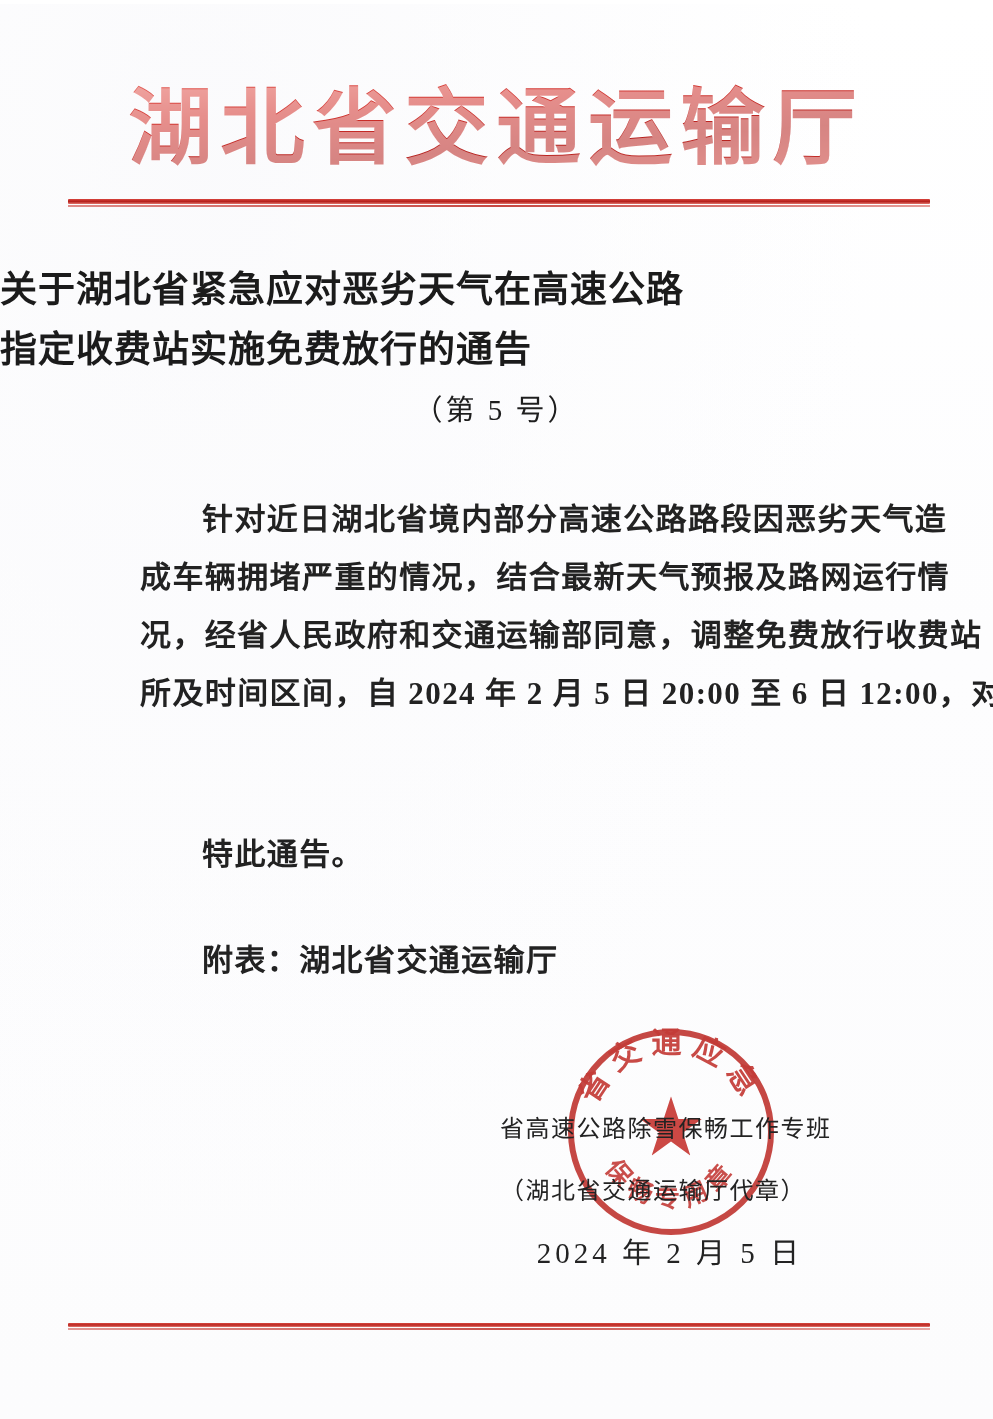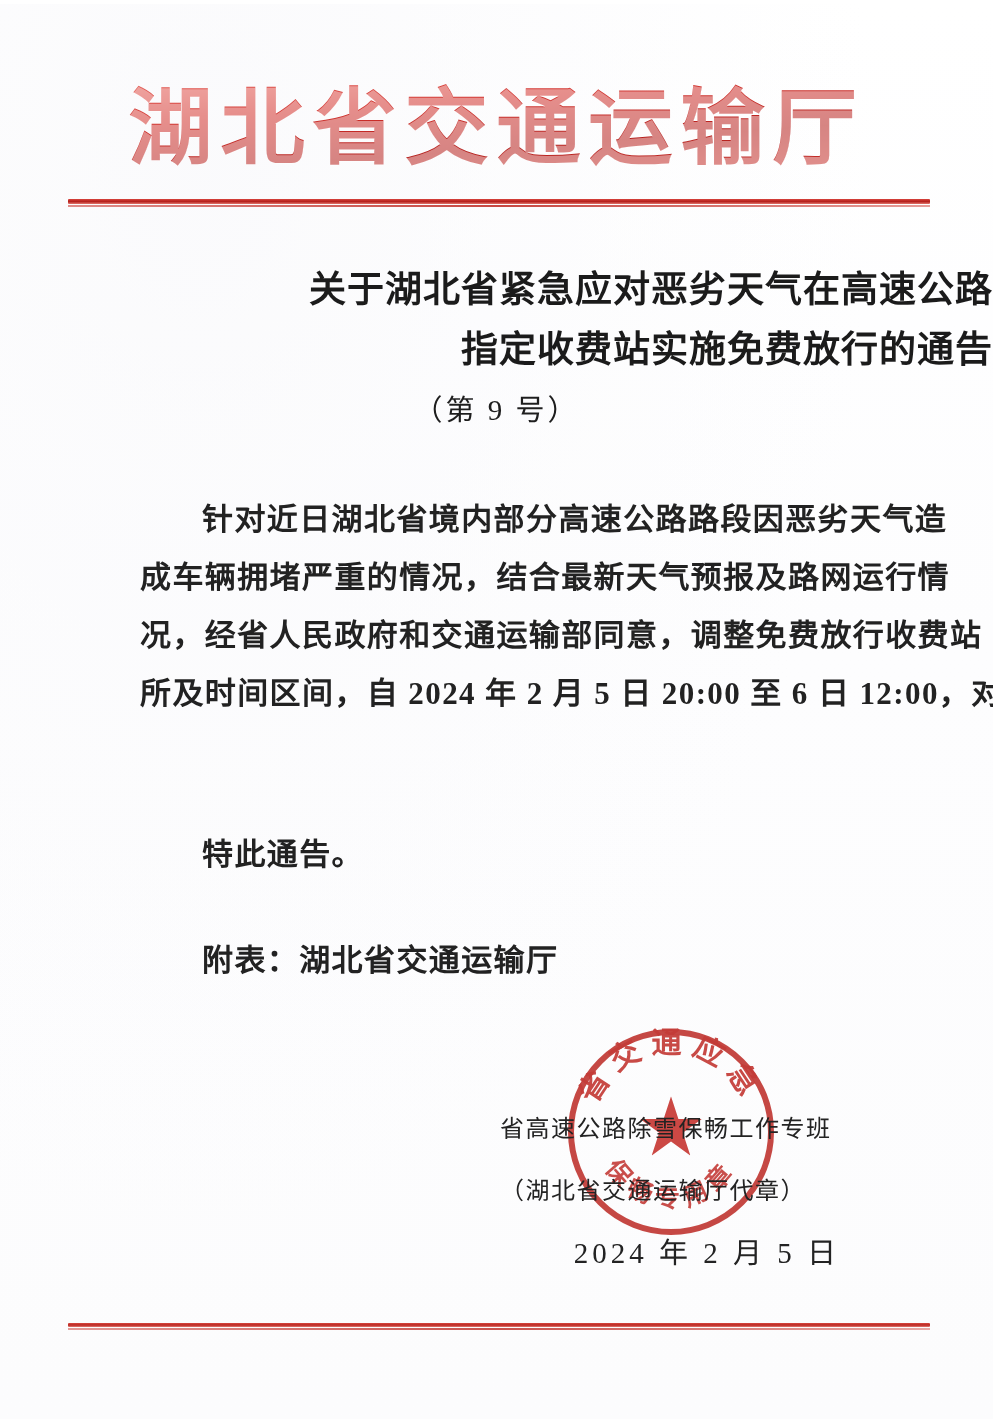--- a/index.html
+++ b/index.html
@@ -71,21 +71,21 @@
     height: 2px;
     background: linear-gradient(90deg, rgba(200,48,42,0.55), rgba(190,40,34,0.85), rgba(205,60,52,0.5));
   }
 
   
   .doc-title {
     position: absolute;
     top: 256px;
     left: 0;
     width: 993px;
-    text-align: right;
+    text-align: left;
     font-family: "Liberation Serif", "DejaVu Serif", serif;
     font-size: 37px;
     font-weight: 700;
     line-height: 60px;
     letter-spacing: 1px;
     color: #1b1b1b;
   }
   .doc-title .tline { display: block; white-space: nowrap; }
 
   .doc-number {
@@ -141,21 +141,21 @@
   }
   .sign-line {
     font-family: "Liberation Serif", "DejaVu Serif", serif;
     font-size: 24px;
     line-height: 62px;
     letter-spacing: 1.5px;
     color: #232323;
     white-space: nowrap;
   }
   .sign-line.date {
-    text-align: right;
+    text-align: center;
     width: 340px;
     letter-spacing: 4px;
     font-size: 29px;
   }
 
   
   .seal {
     position: absolute;
     left: 564px;
     top: 1021px;
@@ -198,21 +198,21 @@
     <div class="masthead-title">湖北省交通运输厅</div>
   </div>
 
   <div class="rule-top"></div>
 
   <div class="doc-title">
     <span class="tline">关于湖北省紧急应对恶劣天气在高速公路</span>
     <span class="tline">指定收费站实施免费放行的通告</span>
   </div>
 
-  <div class="doc-number">（第 9 号）</div>
+  <div class="doc-number">（第 5 号）</div>
 
   <div class="body-block">
     <div class="body-line indent">针对近日湖北省境内部分高速公路路段因恶劣天气造</div>
     <div class="body-line">成车辆拥堵严重的情况，结合最新天气预报及路网运行情</div>
     <div class="body-line">况，经省人民政府和交通运输部同意，调整免费放行收费站</div>
     <div class="body-line">所及时间区间，自 2024 年 2 月 5 日 20:00 至 6 日 12:00，对在</div>
   </div>
 
   <div class="closing-block">
     <div class="body-line indent">特此通告。</div>

